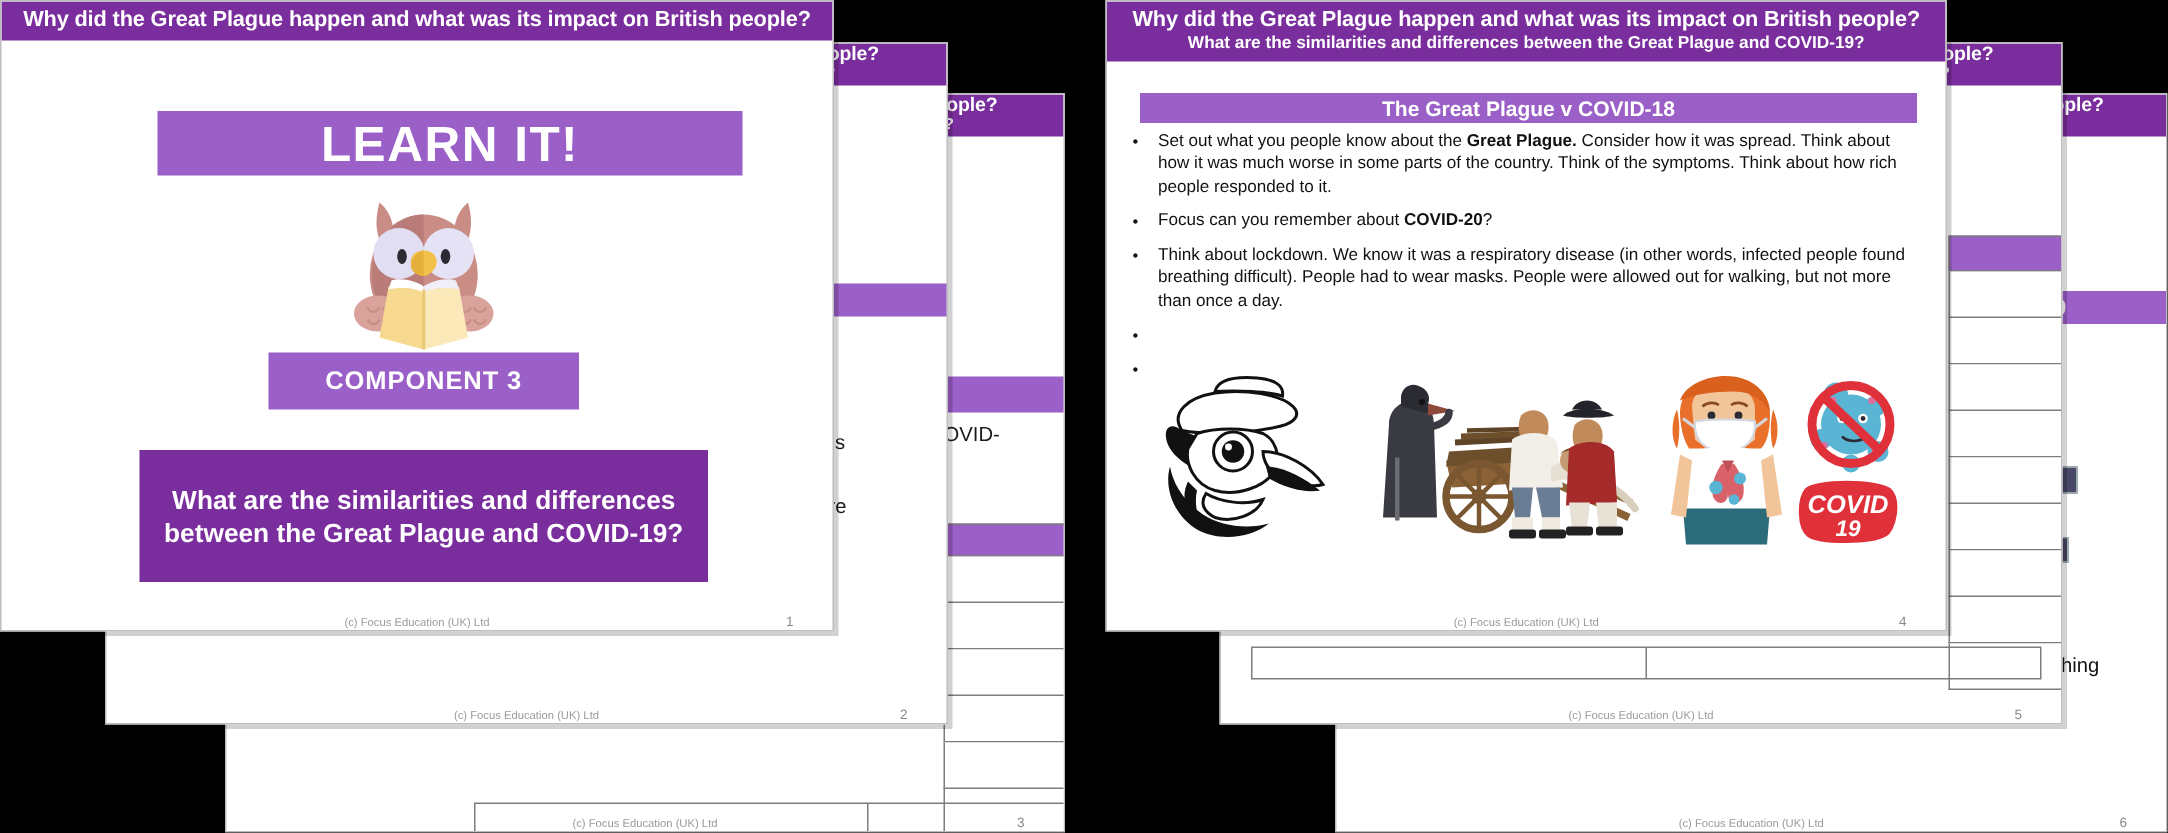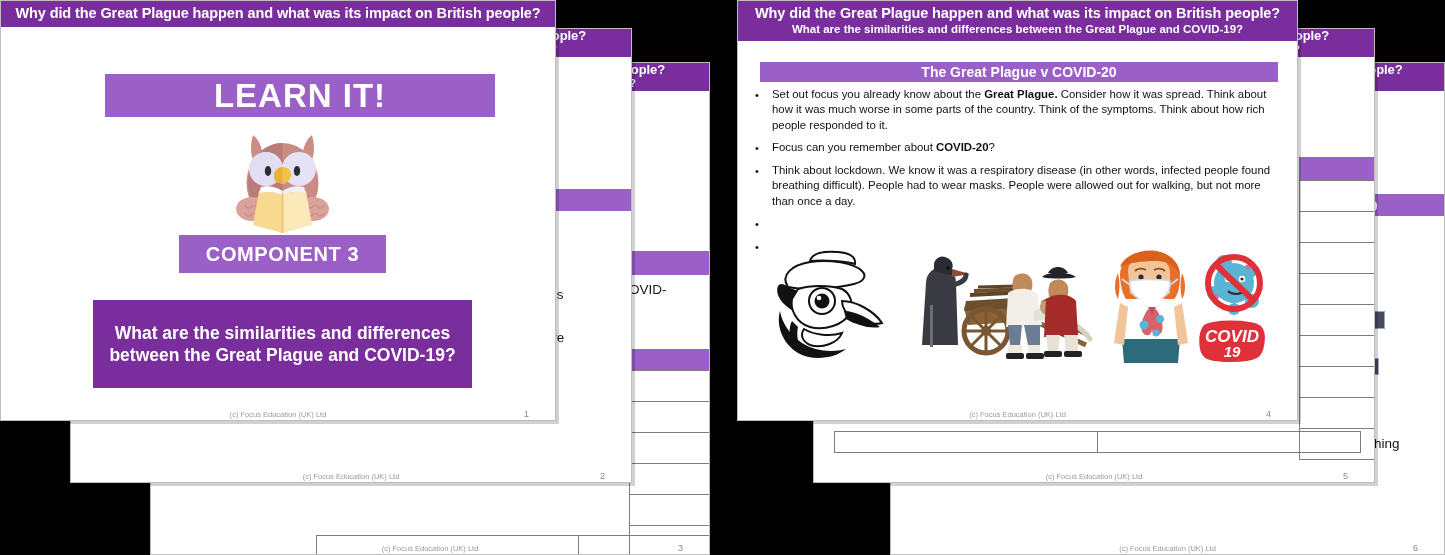--- a/index.html
+++ b/index.html
@@ -60,21 +60,21 @@
   #slide1 .hdr { height:26px; display:flex; align-items:center; justify-content:center; }
   #slide1 .learnit {
     position:absolute; left:104px; top:73px; width:390px; height:43px;
     display:flex; align-items:center; justify-content:center;
     font-size:33px; letter-spacing:1px;
   }
   #slide1 .owlwrap { position:absolute; left:214px; top:120px; width:135px; height:115px; }
   #slide1 .comp {
     position:absolute; left:178px; top:234px; width:207px; height:38px;
     display:flex; align-items:center; justify-content:center;
-    font-size:20px; letter-spacing:0.6px;
+    font-size:17px; letter-spacing:0.6px;
   }
   #slide1 .qbox {
     position:absolute; left:92px; top:299px; width:379px; height:88px;
     display:flex; align-items:center; justify-content:center;
     font-size:17.5px; line-height:1.28; padding:0 14px;
   }
 
   
   #slide2 { left:70px; top:28px; width:562px; height:455px; }
   #slide2 .hdr { height:28px; display:flex; flex-direction:column; align-items:center; justify-content:center; }
@@ -186,26 +186,26 @@
       <span class="pg">5</span>
     </div>
   </div>
 
   <div class="slide" id="slide4">
     <div class="hdr">
       <div class="l1">Why did the Great Plague happen and what was its impact on British people?</div>
       <div class="l2">What are the similarities and differences between the Great Plague and COVID-19?</div>
     </div>
 
-    <div class="subbanner banner-light">The Great Plague v COVID-20</div>
+    <div class="subbanner banner-light">The Great Plague v COVID-18</div>
 
     <div class="bullets" id="slide4-bullets">
         <div class="bullet">
           <span class="dot">•</span>
-          <span class="txt"><span>Set out focus you already know about the </span><b>Great Plague.</b><span> Consider how it was spread. Think about how it was much worse in some parts of the country. Think of the symptoms. Think about how rich people responded to it.</span></span>
+          <span class="txt"><span>Set out what you people know about the </span><b>Great Plague.</b><span> Consider how it was spread. Think about how it was much worse in some parts of the country. Think of the symptoms. Think about how rich people responded to it.</span></span>
         </div>
         <div class="bullet">
           <span class="dot">•</span>
           <span class="txt"><span>Focus can you remember about </span><b>COVID-20</b><span>?</span></span>
         </div>
         <div class="bullet">
           <span class="dot">•</span>
           <span class="txt"><span>Think about lockdown. We know it was a respiratory disease (in other words, infected people found breathing difficult). People had to wear masks. People were allowed out for walking, but not more than once a day.</span></span>
         </div>
         <div class="bullet">

